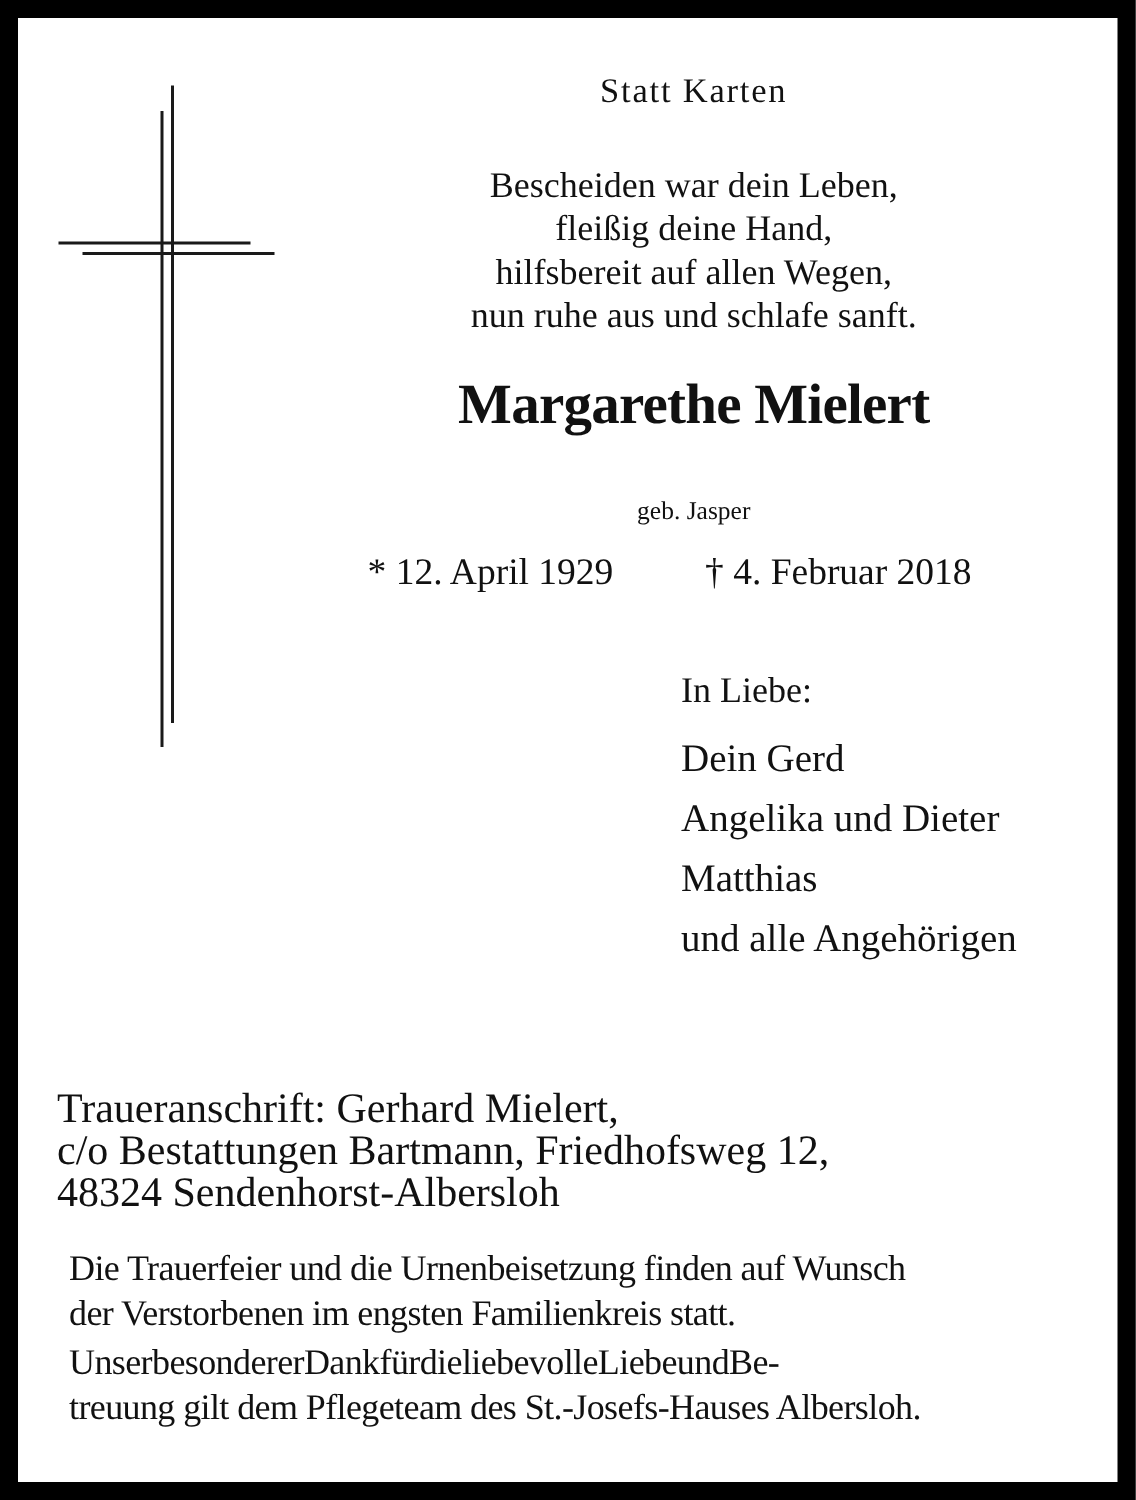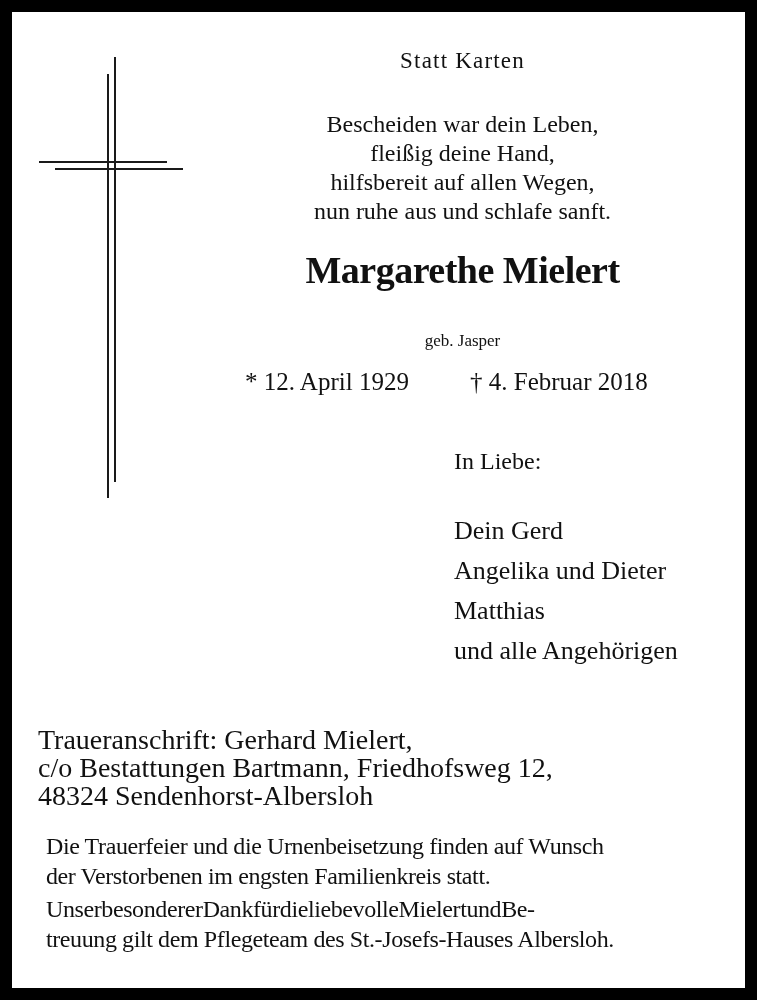--- a/index.html
+++ b/index.html
@@ -68,21 +68,21 @@
       font-size: 25px;
     }
     .inliebe {
       left: 454px;
       top: 448px;
       font-size: 24px;
     }
     .mourners {
       position: absolute;
       left: 454px;
-      top: 511px;
+      top: 486px;
       font-size: 26px;
       line-height: 40px;
     }
     .mourners div { white-space: nowrap; }
     .address {
       position: absolute;
       left: 38px;
       top: 726px;
       font-size: 28px;
       line-height: 28px;
@@ -153,18 +153,18 @@
 </div>
 
 <div class="para para2">
   <div class="justify-line">
     <span>Unser</span>
     <span>besonderer</span>
     <span>Dank</span>
     <span>für</span>
     <span>die</span>
     <span>liebevolle</span>
-    <span>Mielert</span>
+    <span>Liebe</span>
     <span>und</span>
     <span>Be-</span>
   </div>
   <div>treuung gilt dem Pflegeteam des St.-Josefs-Hauses Albersloh.</div>
 </div>
 
 </body></html>

